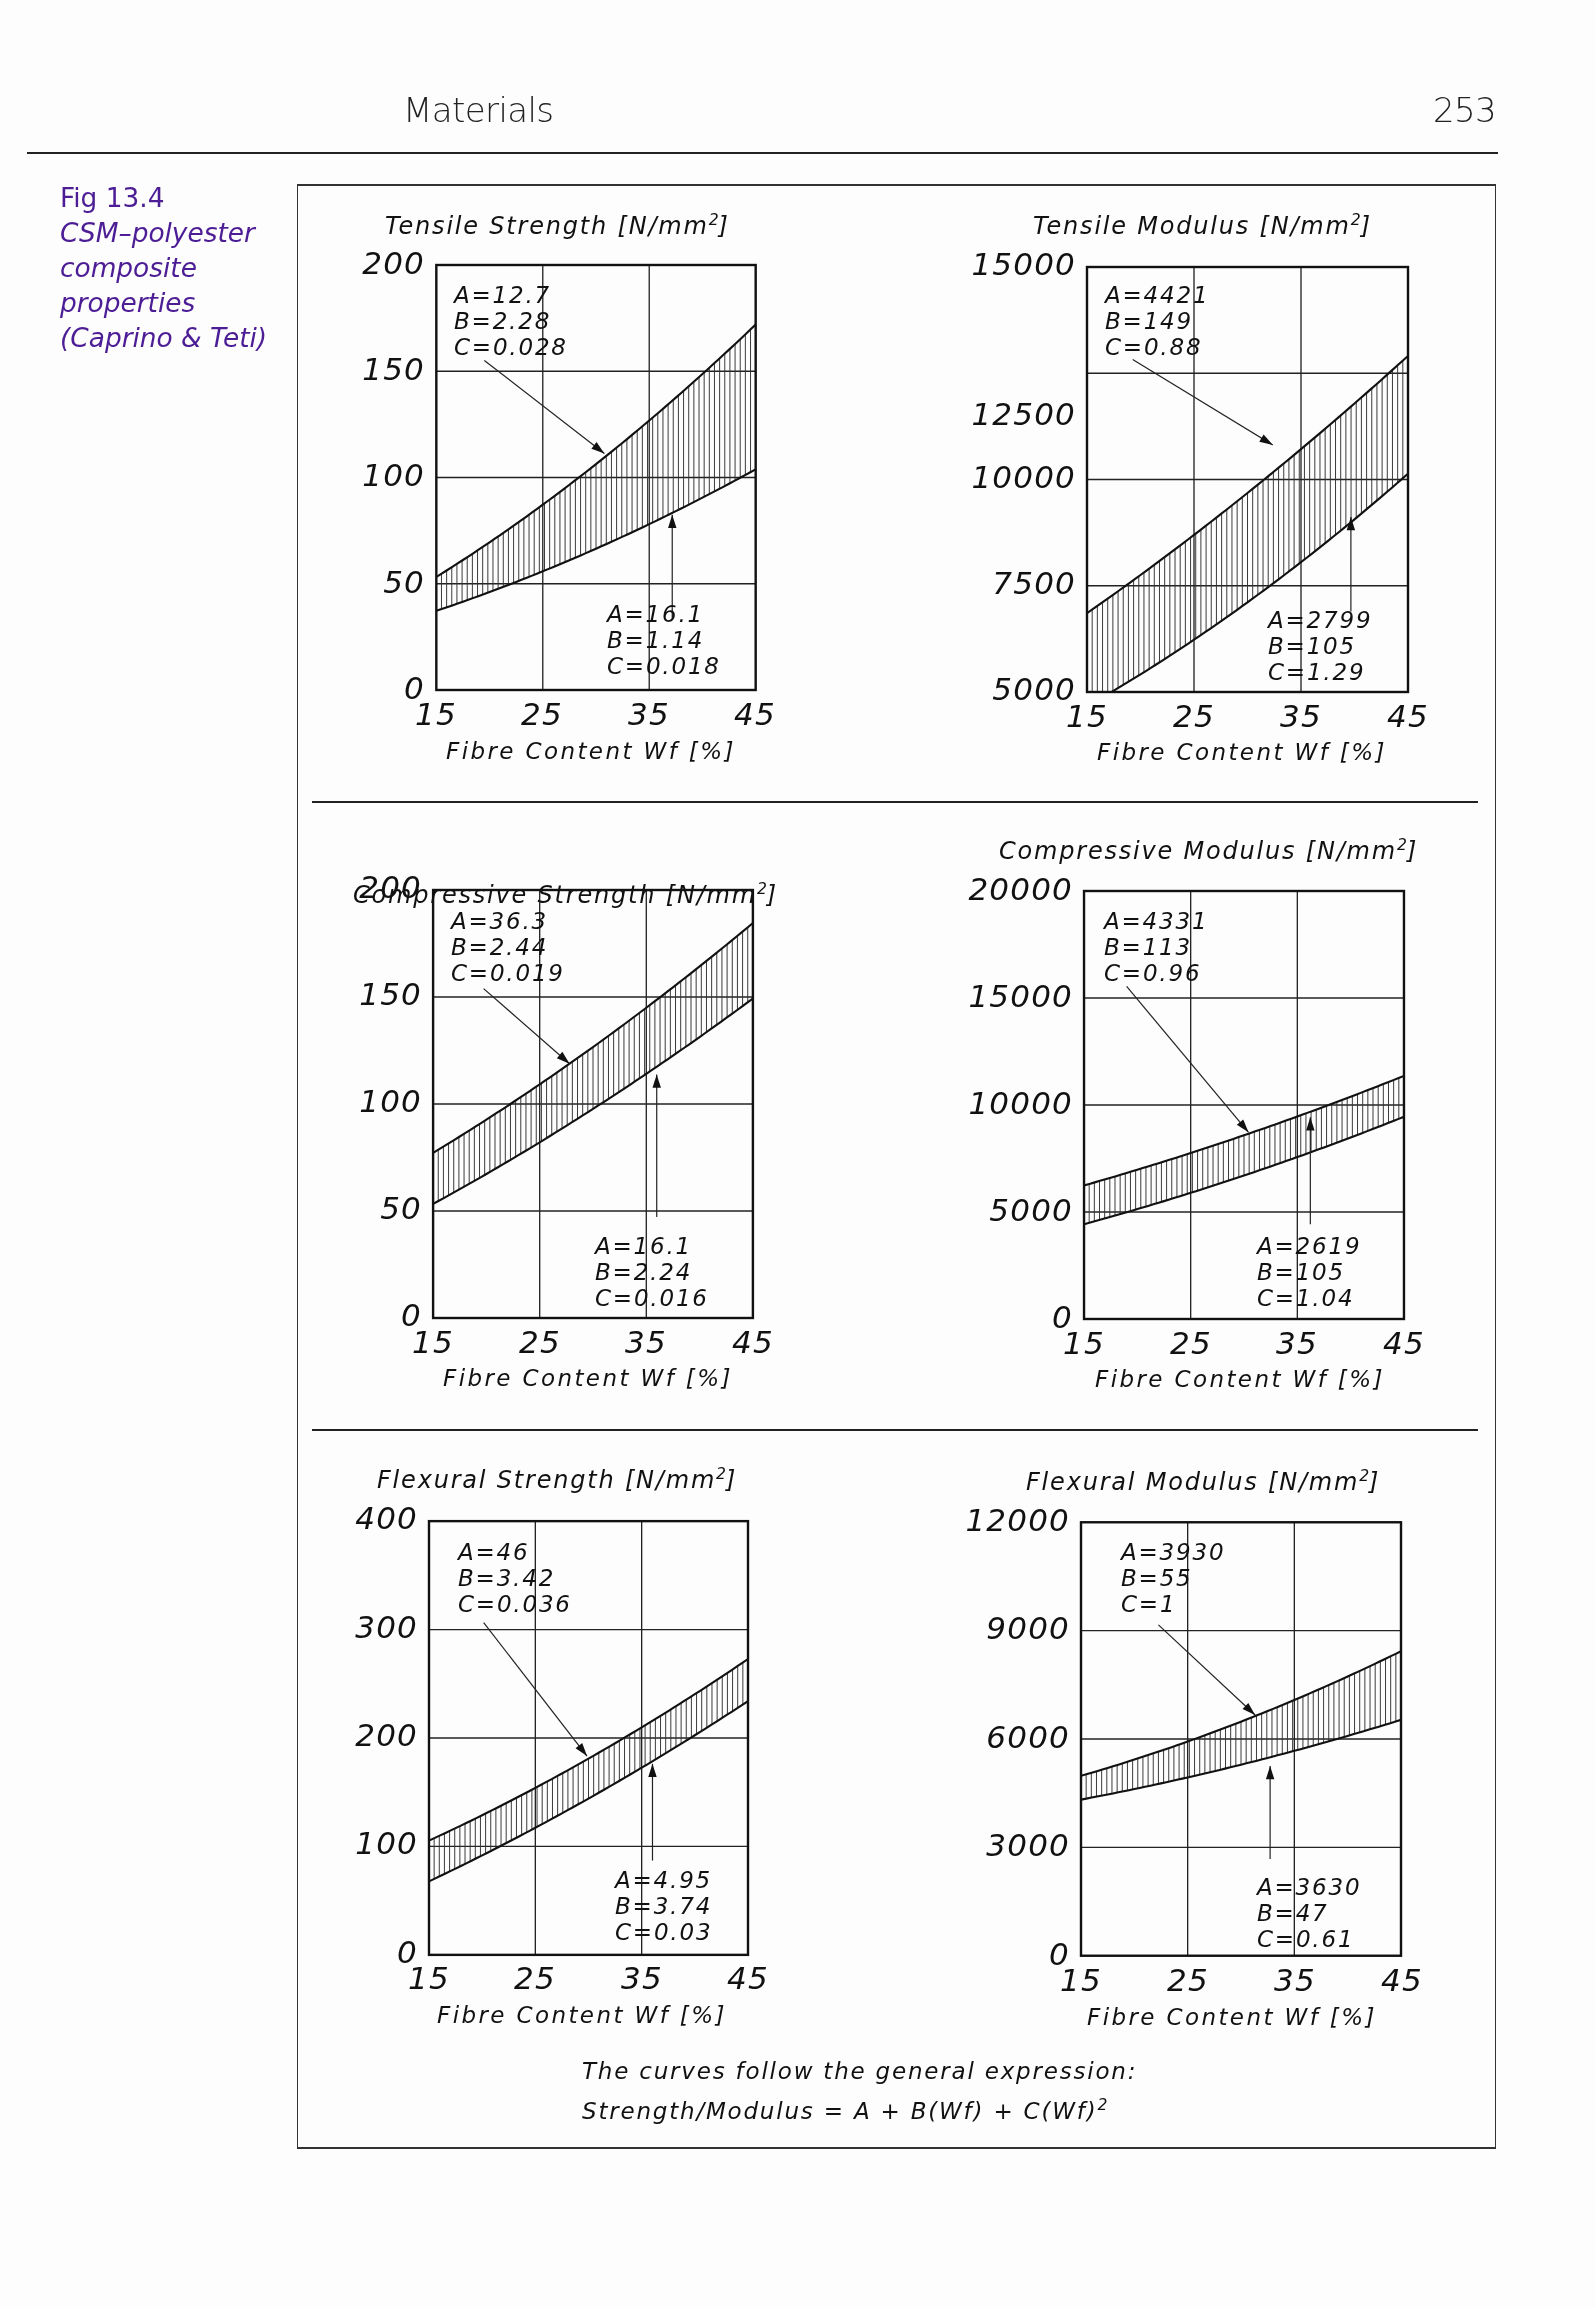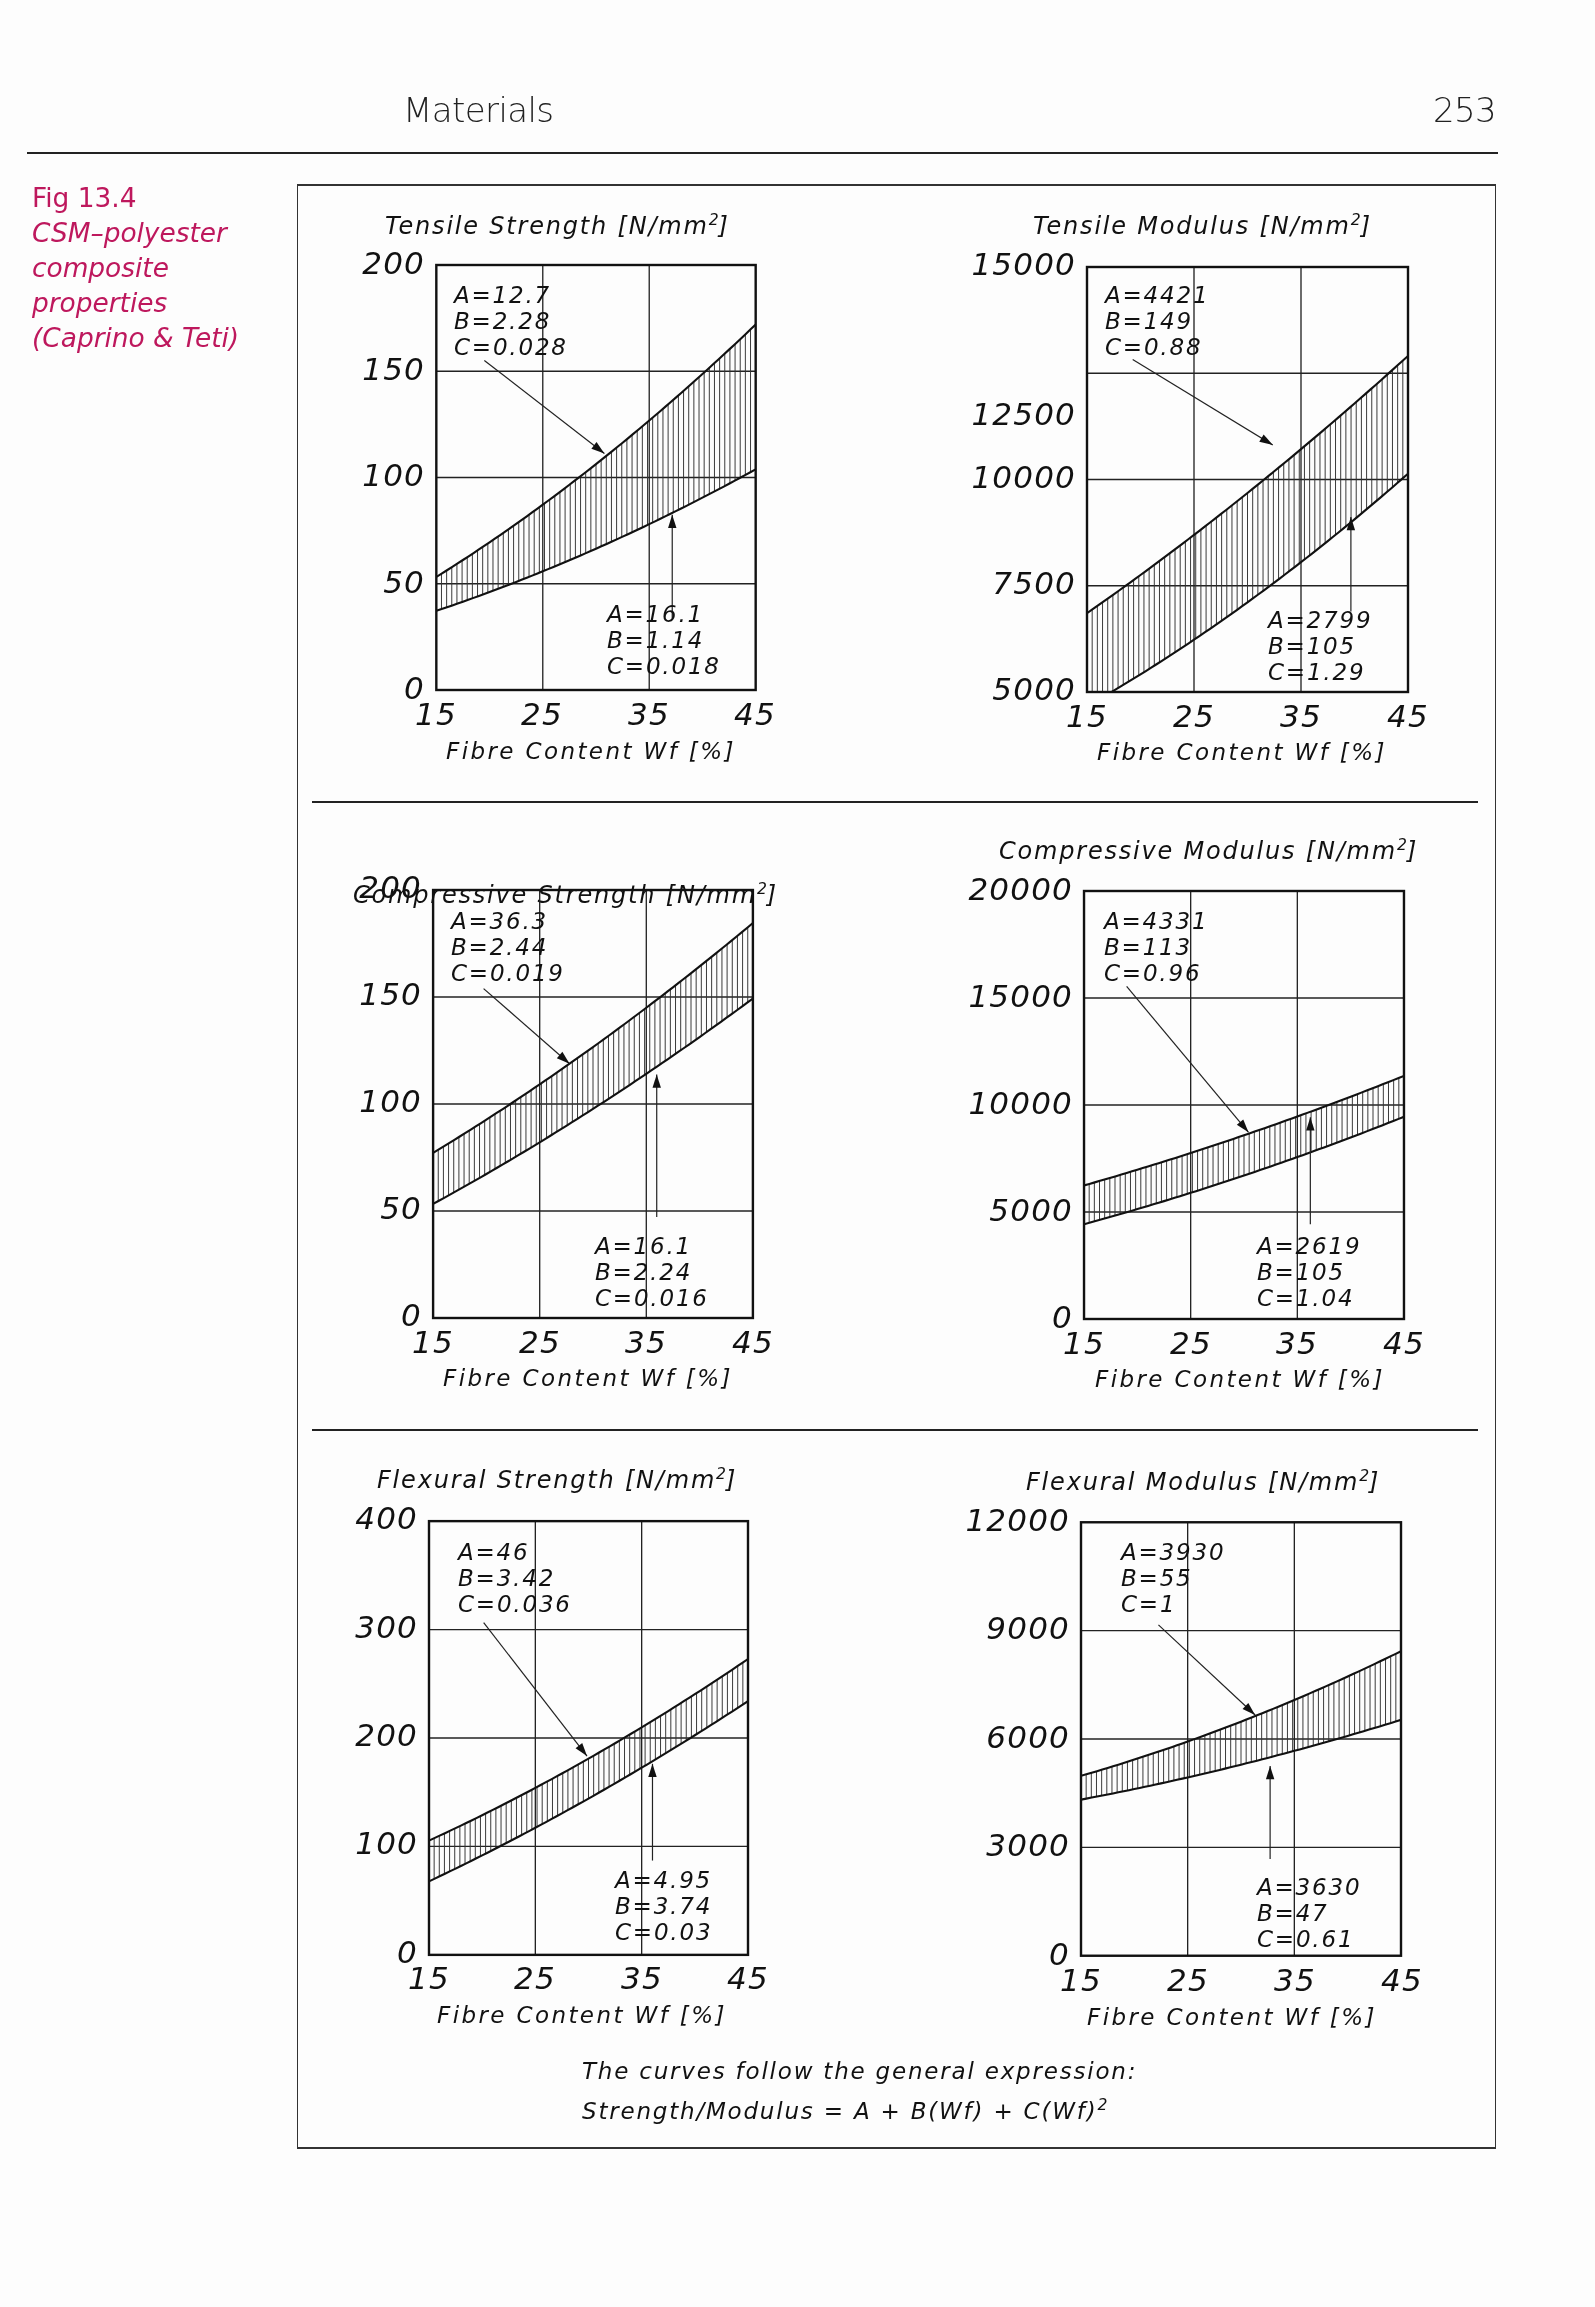--- a/index.html
+++ b/index.html
@@ -1,20 +1,20 @@
 <!DOCTYPE html>
 <html style="font-size:9.6px"><head>
 <meta charset="utf-8">
 <style>
   html, body { margin:0; padding:0; background:#fdfdfd; }
   body { width:1595px; height:2307px; position:relative; overflow:hidden; font-family:"DejaVu Sans", sans-serif; color:#1a1a1a; }
   .abs { position:absolute; }
   .running-head { font-family:"DejaVu Sans", sans-serif; font-size:34px; color:#222; font-weight:300; letter-spacing:-0.6px; }
   .head-rule { position:absolute; left:27px; top:152px; width:1471px; height:2.4px; background:#222; }
-  .caption { font-family:"DejaVu Sans", sans-serif; font-size:26.4px; line-height:35px; color:#be185d; }
+  .caption { font-family:"DejaVu Sans", sans-serif; font-size:26.4px; line-height:35px; color:#4c1d95;margin-left:28px; }
   .caption .fig { font-style:normal; }
   .caption .desc { font-style:italic; }
   .frame { position:absolute; left:297px; top:184px; width:1199px; height:1965px; border:1.8px solid #333; border-top-width:2.4px; border-bottom-width:2.4px; box-sizing:border-box; }
   .divider { position:absolute; height:1.8px; background:#222; }
   .ctitle { position:absolute; font-family:"DejaVu Sans", sans-serif; font-style:italic; font-size:24px; letter-spacing:1.8px; white-space:nowrap; color:#111; }
   .ctitle sup { font-size:15.6px; letter-spacing:0; }
   .tick { position:absolute; font-family:"DejaVu Sans", sans-serif; font-style:italic; font-size:31px; letter-spacing:1.2px; white-space:nowrap; color:#111; }
   .tick.y { text-align:right; width:132px; }
   .tick.x { text-align:center; width:72px; }
   .xlabel { position:absolute; font-family:"DejaVu Sans", sans-serif; font-style:italic; font-size:23px; letter-spacing:2.4px; white-space:nowrap; color:#111;text-align:right; }

